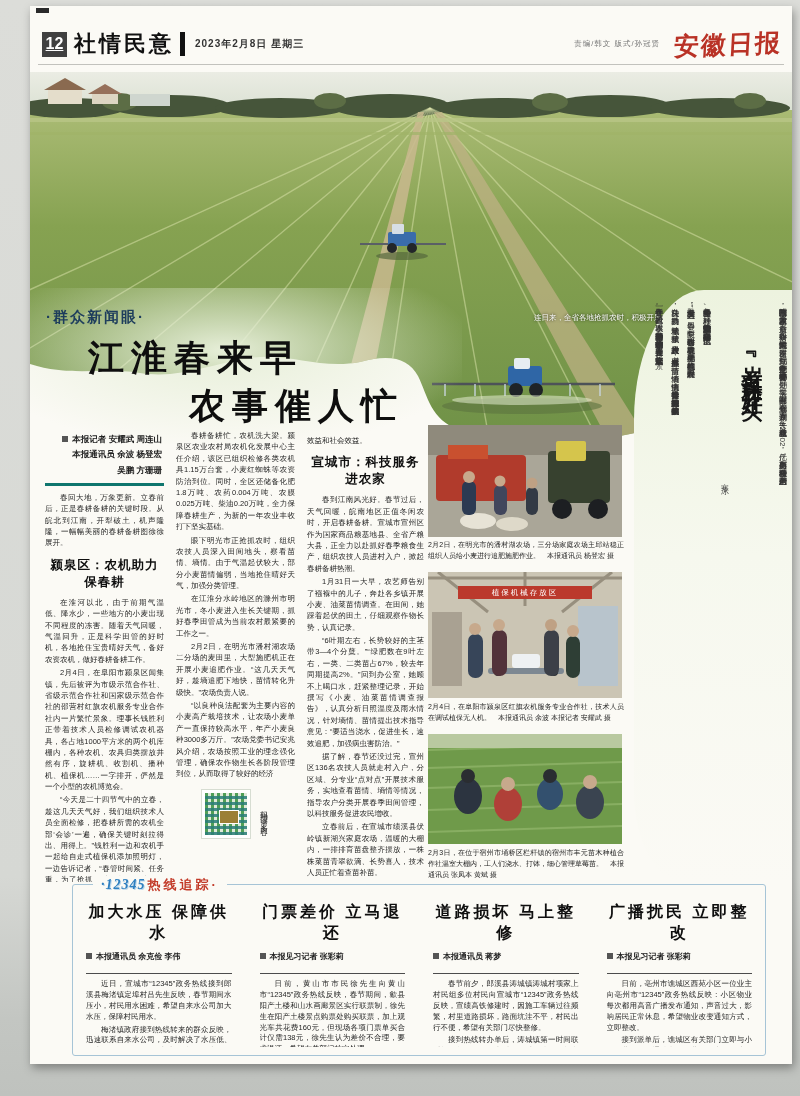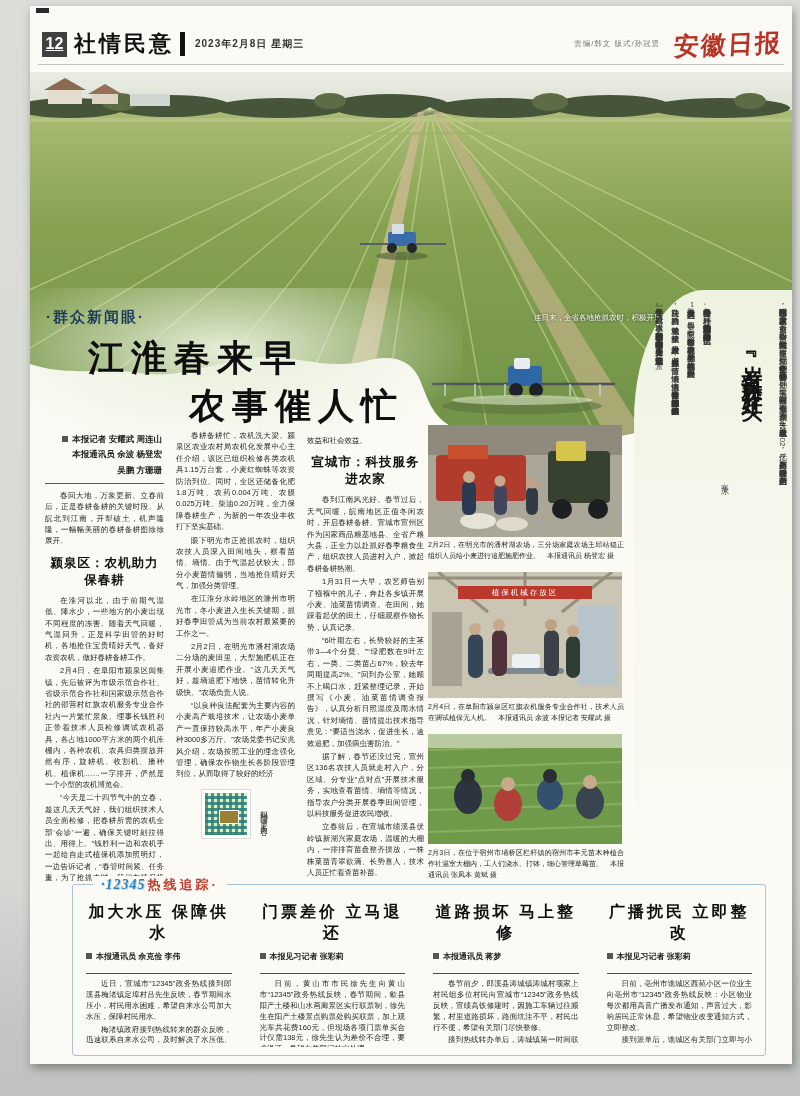--- a/index.html
+++ b/index.html
@@ -45,21 +45,21 @@
                letter-spacing:7px; color:#0e0e0e; }
   .headline2 { position:absolute; left:159px; top:376px; font-size:36px; font-weight:bold;
                letter-spacing:7px; color:#0e0e0e; }
 
   
   .col { position:absolute; overflow:hidden; }
   .col1 { left:15px;  top:424px; width:119px; height:452px; }
   .col2 { left:146px; top:424px; width:119px; height:452px; }
   .col3 { left:277px; top:417px; width:117px; height:459px;margin-top:12px; }
   .byline-box { font-size:8.5px; font-weight:bold; line-height:1.8; text-align:right;
-                padding:2px 2px 5px 0; border-bottom:1px solid #0f766e; margin-bottom:6px; color:#222; }
+                padding:2px 2px 5px 0; border-bottom:3px solid #0f766e; margin-bottom:6px; color:#222; }
   .byline-box .sq { display:inline-block; width:6px; height:6px; background:#555; margin-right:4px; }
   p.body { font-size:7.5px; line-height:1.52; text-align:justify; text-indent:2em; color:#252525; margin-bottom:2px; }
   .subhead { font-size:12.5px; font-weight:bold; text-align:center; letter-spacing:1px;
              margin:8px 0 6px; color:#0f0f0f; }
   .qr { display:flex; justify-content:center; align-items:center; gap:7px; margin-top:10px; }
   .qr-img { width:48px; height:48px; position:relative; border:3px solid #fff; outline:1px solid #d7ddd2;
             background-image:
               repeating-linear-gradient(0deg,rgba(42,125,120,.85) 0 3px,rgba(255,255,255,0) 3px 6px),
               repeating-linear-gradient(90deg,#4f9e56 0 3px,#dfe9da 3px 6px); }
   .qr-img::after { content:""; position:absolute; left:14px; top:17px; width:18px; height:12px;

